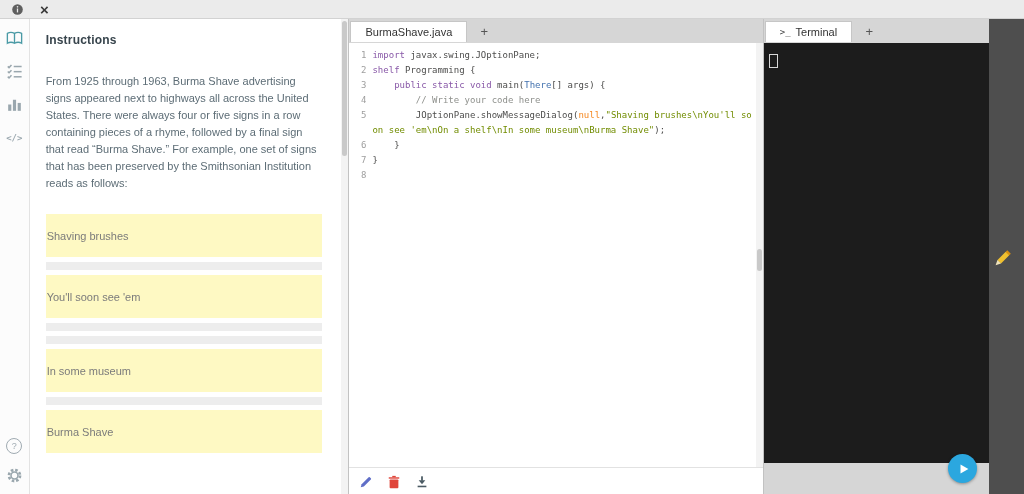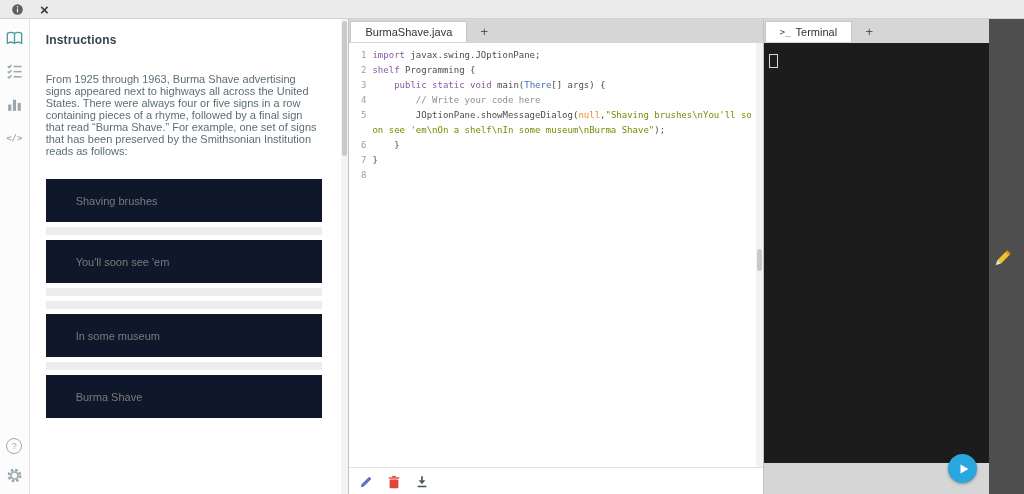--- a/index.html
+++ b/index.html
@@ -17,23 +17,23 @@
   
   .iconbar{width:30px;background:#fcfcfc;border-right:1px solid #e3e3e3;display:flex;flex-direction:column;align-items:center;padding:10px 0 10px;gap:14px}
   .ib-icon{width:19px;height:19px;display:flex;align-items:center;justify-content:center;cursor:pointer}
   .ib-code{font-family:"DejaVu Sans Mono",monospace;font-size:9px;font-weight:bold;color:#9aa7ae}
   .ib-bottom{margin-top:auto;display:flex;flex-direction:column;gap:12px;align-items:center}
   .ib-help{width:14px;height:14px;border:1.5px solid #a0abb2;border-radius:50%;color:#a0abb2;font-size:9px;display:flex;align-items:center;justify-content:center;cursor:pointer}
 
   
   .instructions{width:290px;background:#fff;position:relative;padding:14px 26px 0 16px;overflow:hidden}
   .inst-heading{font-size:12px;font-weight:700;color:#37444c;letter-spacing:.2px}
-  .inst-body{margin-top:26px;font-size:11px;line-height:12px;color:#5d6d76}
+  .inst-body{margin-top:26px;font-size:11px;line-height:17px;color:#5d6d76}
   .sign-list{margin-top:22px}
-  .sign{height:43px;background:#0f172a;display:flex;align-items:center;padding-left:30px;font-size:11px;color:#7b7b7b}
+  .sign{height:43px;background:#fef9c3;display:flex;align-items:center;padding-left:1px;font-size:11px;color:#7b7b7b}
   .sign-post{height:8px;background:#ededed;margin:5px 0}
   .v-scroll{position:absolute;top:0;right:0;bottom:0;width:7px;background:#f3f3f3}
   .v-thumb{position:absolute;left:1px;width:5px;background:#c9c9c9;border-radius:3px}
 
   
   .tabstrip{height:24px;display:flex;align-items:center;padding-left:1px}
   .tab{height:20px;background:#fff;display:flex;align-items:center;gap:5px;padding:0 14px;font-size:11px;color:#333;border:1px solid #c6c6c6;border-bottom:none;cursor:pointer;white-space:nowrap}
   .tab-plus{width:34px;height:20px;display:flex;align-items:center;justify-content:center;font-size:13px;color:#555;cursor:pointer}
   .term-glyph{font-family:"DejaVu Sans Mono",monospace;font-size:9px;color:#444}
 

